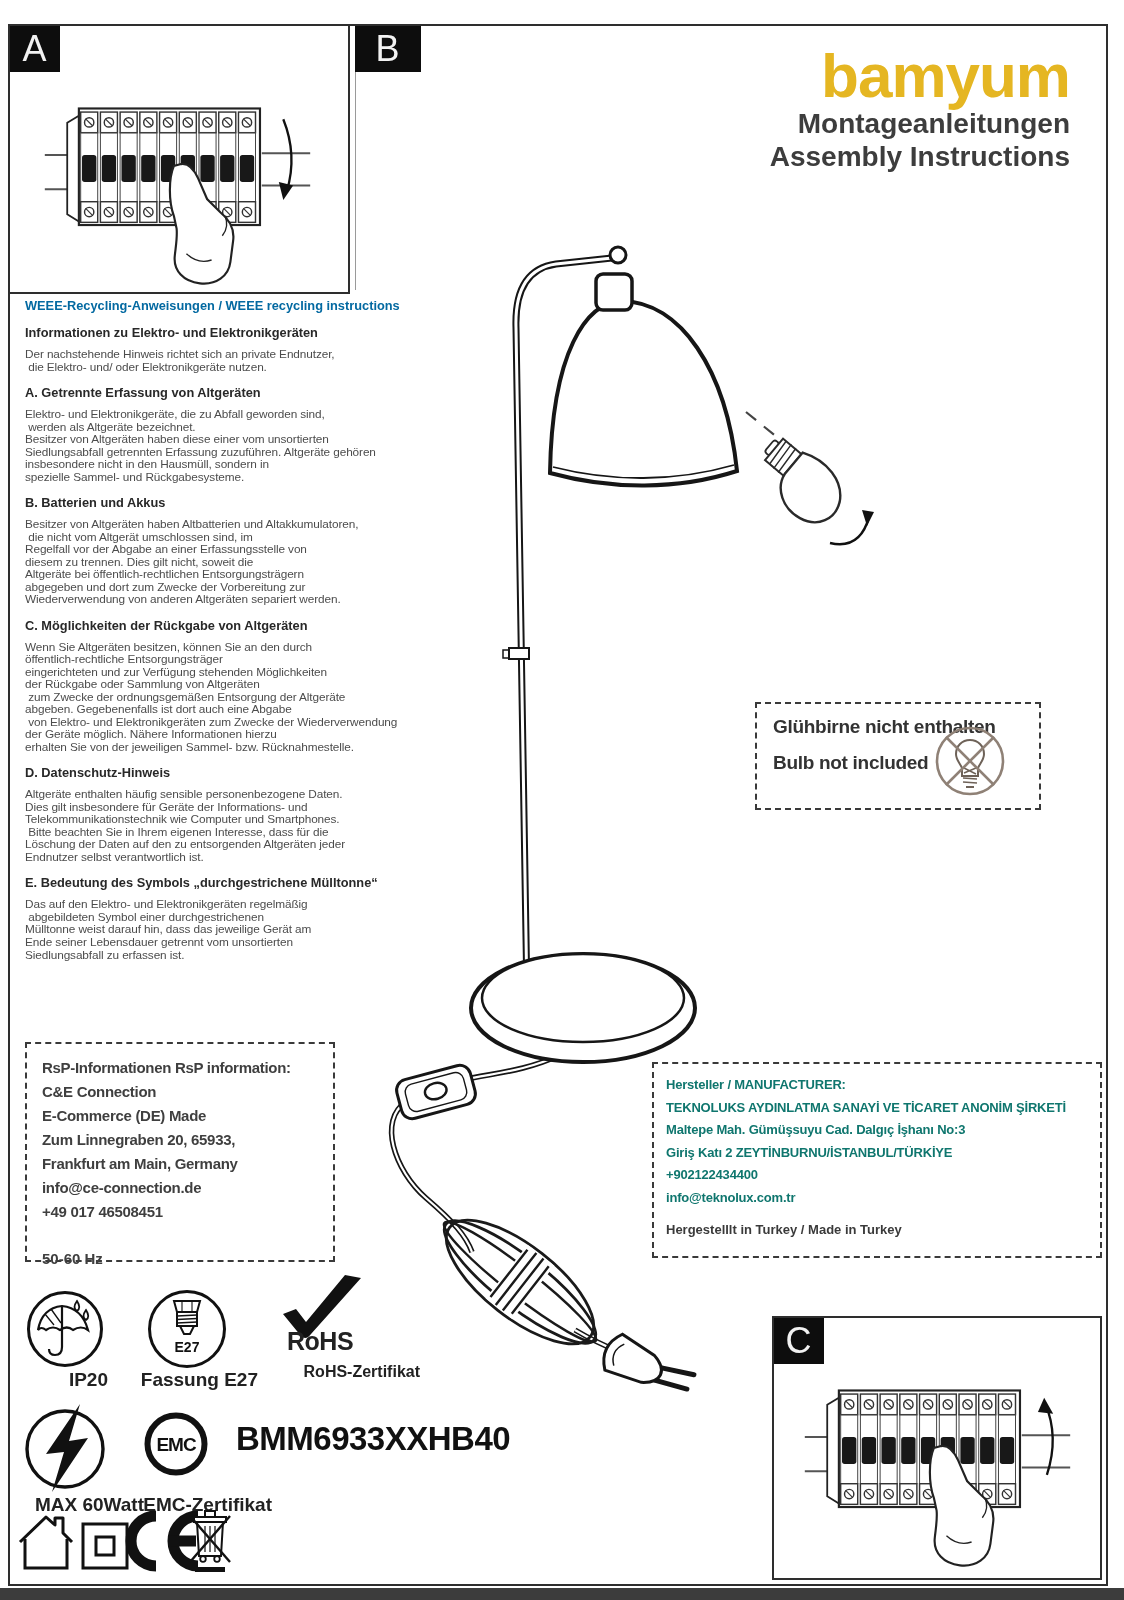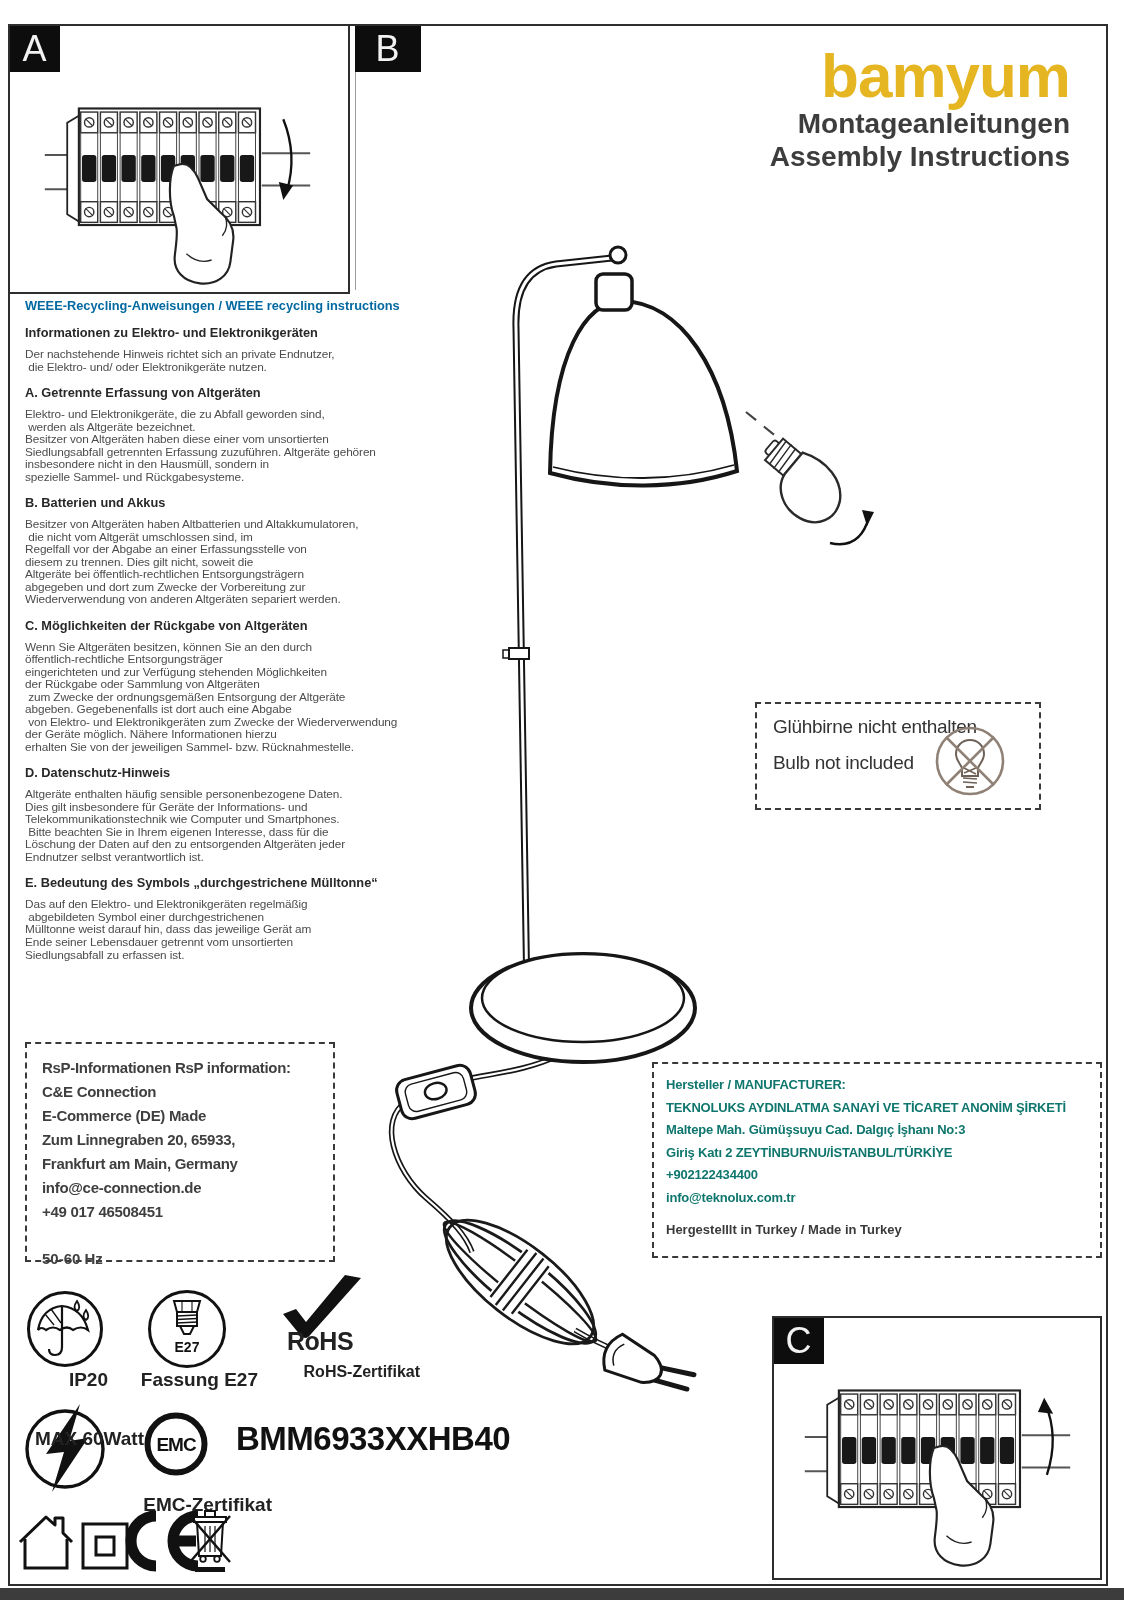--- a/index.html
+++ b/index.html
@@ -21,37 +21,37 @@
   #brand .subtitle:first-of-type{margin-top:8px;}
   
   #weee{left:25px;top:298px;width:470px;}
   .weee-title{font-weight:bold;font-size:12.8px;color:#0369a1;white-space:pre;}
   .sec-h{font-weight:bold;font-size:12.8px;color:#282828;margin:12px 0 8px;white-space:pre;}
   .sec-p{font-size:11.8px;line-height:12.5px;color:#4c4c4c;white-space:pre;letter-spacing:-0.1px;}
   .sec-p2{margin-top:1px;}
   
   .dashed{border:2px dashed #3a3a3a;background:transparent;}
   #bulbBox{left:755px;top:702px;width:282px;height:104px;}
-  .bulb-line{position:absolute;left:16px;font-size:19px;font-weight:normal;color:#333;letter-spacing:-0.3px;white-space:nowrap;}
+  .bulb-line{position:absolute;left:16px;font-size:19px;font-weight:bold;color:#333;letter-spacing:-0.3px;white-space:nowrap;}
   #noBulbIcon{left:176px;top:20px;}
   #rspBox{left:25px;top:1042px;width:306px;height:216px;padding:0;}
   #rspLines{position:absolute;left:15px;top:12px;width:280px;}
   #rspBox .bx-line{font-size:15px;font-weight:bold;color:#3f3f3f;line-height:24px;letter-spacing:-0.3px;white-space:nowrap;}
   #rspFreq{position:absolute;left:15px;top:206px;font-size:15px;font-weight:bold;color:#3f3f3f;}
   #mfBox{left:652px;top:1062px;width:446px;height:192px;}
   #mfLines{position:absolute;left:12px;top:10px;width:426px;}
   #mfBox .bx-line{font-size:13px;font-weight:bold;color:#0f766e;line-height:22.5px;letter-spacing:-0.2px;white-space:nowrap;}
   #madeIn{position:absolute;left:12px;top:158px;font-size:13px;font-weight:bold;color:#3a3a3a;}
   
   .cert-label{position:absolute;font-weight:bold;color:#222;text-align:right;}
   #ip20Label{left:18px;top:1369px;width:90px;font-size:19px;}
   #fassungLabel{left:116px;top:1369px;width:142px;font-size:19px;}
   #rohsTitle{left:287px;top:1327px;width:110px;font-size:25px;text-align:left;letter-spacing:-0.5px;}
   #rohsLabel{left:260px;top:1363px;width:160px;font-size:16px;}
-  #maxWattLabel{left:10px;top:1428px;width:134px;font-size:19px;}
+  #maxWattLabel{left:10px;top:1494px;width:134px;font-size:19px;}
   #emcLabel{left:118px;top:1494px;width:154px;font-size:19px;}
   #modelCode{left:236px;top:1420px;font-size:33px;font-weight:bold;color:#111;letter-spacing:-0.5px;}
   
   #panelC{left:772px;top:1316px;width:326px;height:260px;border:2px solid #2e2e2e;background:#fff;}
   #labelC{left:0;top:0;width:50px;height:46px;}
   #footerBar{left:0px;top:1588px;width:1124px;height:12px;background:#3c3c3c;}
   svg{display:block;}
 </style>
 </head>
 <body>

